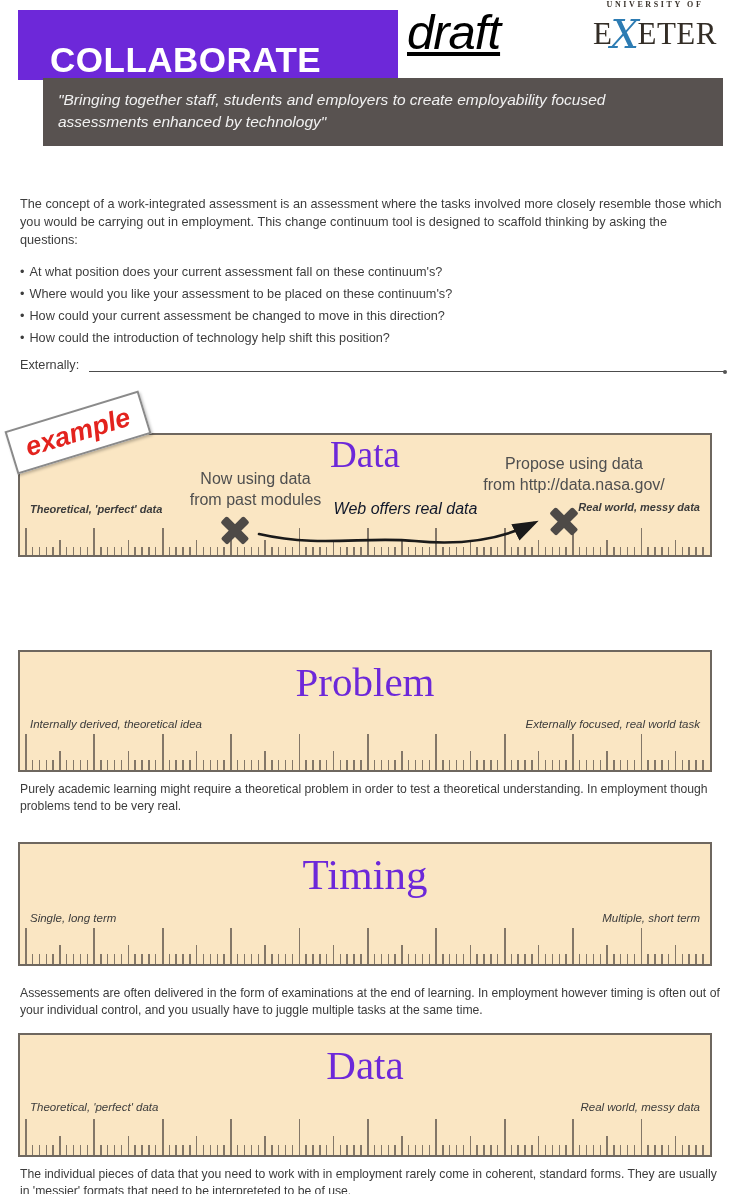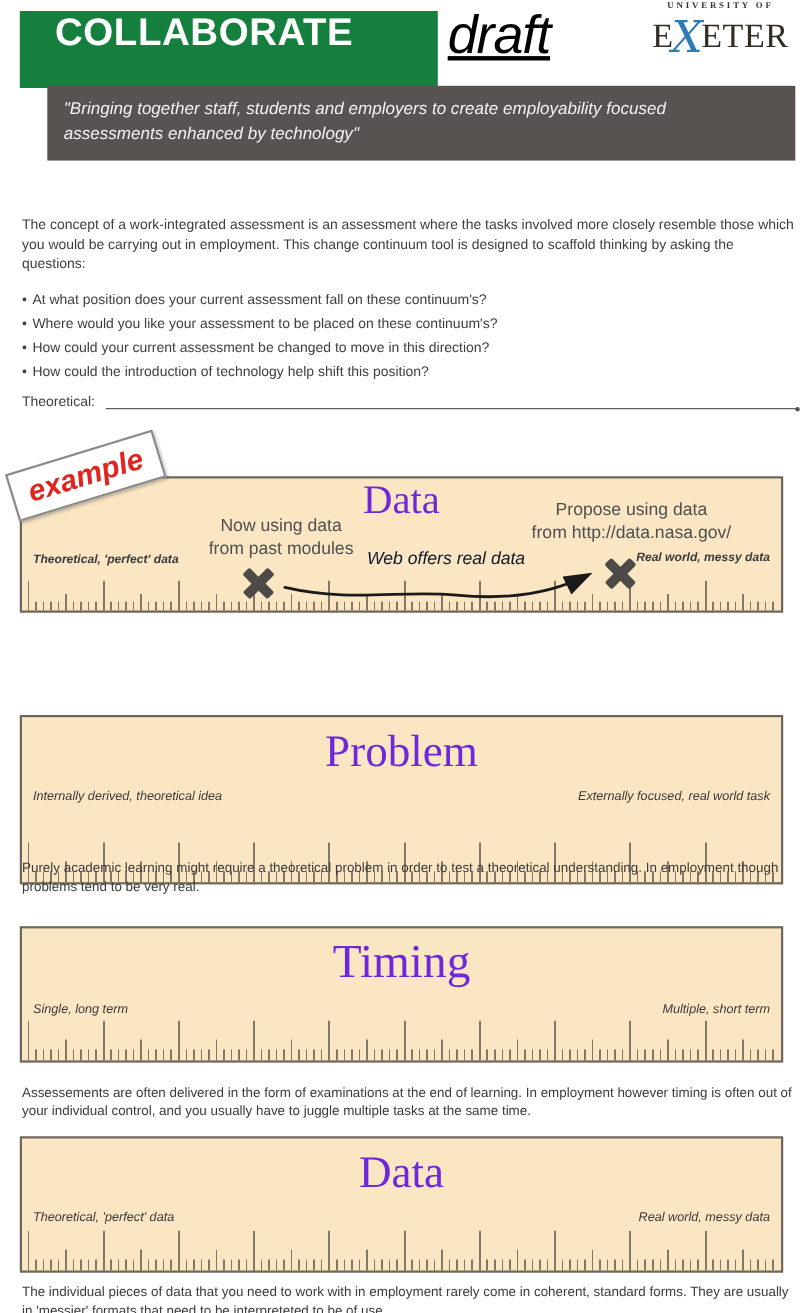--- a/index.html
+++ b/index.html
@@ -4,21 +4,21 @@
 <style>
   html,body { margin:0; padding:0; background:#ffffff; }
   #page {
     position:relative; width:729px; height:1194px; background:#ffffff;
     font-family:"Liberation Sans", sans-serif; color:#3d3d3d; overflow:hidden;
   }
 
   
   .brand-box {
     position:absolute; left:18px; top:10px; width:380px; height:70px;
-    background:#15803d; display:flex; align-items:flex-start;
+    background:#6d28d9; display:flex; align-items:flex-end;
   }
   .brand-text {
     color:#ffffff; font-weight:bold; font-size:35px; letter-spacing:0.5px; padding-left:32px;
   }
   .draft {
     position:absolute; left:407px; top:4px; font-size:49px; font-style:italic;
     color:#000000; letter-spacing:-1px;text-decoration:underline;
   }
   .logo { position:absolute; right:3px; top:1px; width:142px; text-align:center; line-height:1; }
   .logo-small {
@@ -54,21 +54,21 @@
     content:""; position:absolute; right:-2px; bottom:-3px; width:4px; height:4px;
     background:#555; border-radius:50%;
   }
 
   
   .panel {
     position:absolute; left:18px; width:694px; background:#fae6c3;
     border:2px solid #6e675f; box-sizing:border-box;
   }
   .p-example { top:433px; height:124px; }
-  .p-problem { top:650px;  height:154px; }
+  .p-problem { top:650px;  height:122px; }
   .p-timing  { top:842px;  height:124px; }
   .p-data    { top:1033px; height:124px; }
 
   .panel-title {
     position:absolute; left:0; right:0; text-align:center;
     font-family:"Liberation Serif", serif; color:#6d28d9;
   }
   .p-example .panel-title { top:-2px; font-size:37px; }
   .p-problem .panel-title { top:6px;  font-size:41px; }
   .p-timing  .panel-title { top:6px;  font-size:43px; }
@@ -153,21 +153,21 @@
       <span>•</span>
       <span>How could your current assessment be changed to move in this direction?</span>
     </div>
     <div class="bullet-row">
       <span>•</span>
       <span>How could the introduction of technology help shift this position?</span>
     </div>
   </div>
 
   <div class="assessment">
-    <span>Theoretical:</span>
+    <span>Externally:</span>
     <span class="assessment-line"></span>
   </div>
 
   <div class="panel p-example">
     <div class="stamp">example</div>
     <div class="panel-title">Data</div>
 
     <div class="ann ann-now">
       <div>Now using data</div>
       <div>from past modules</div>

